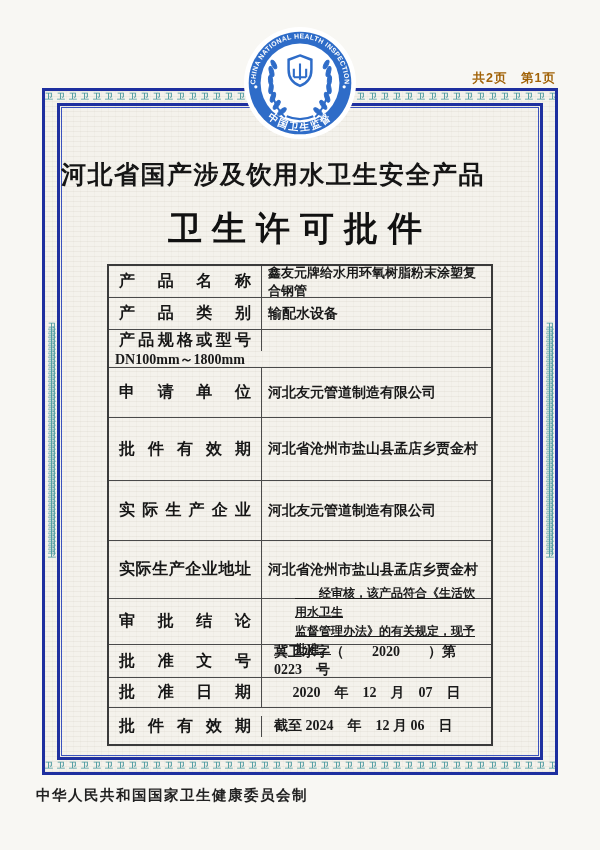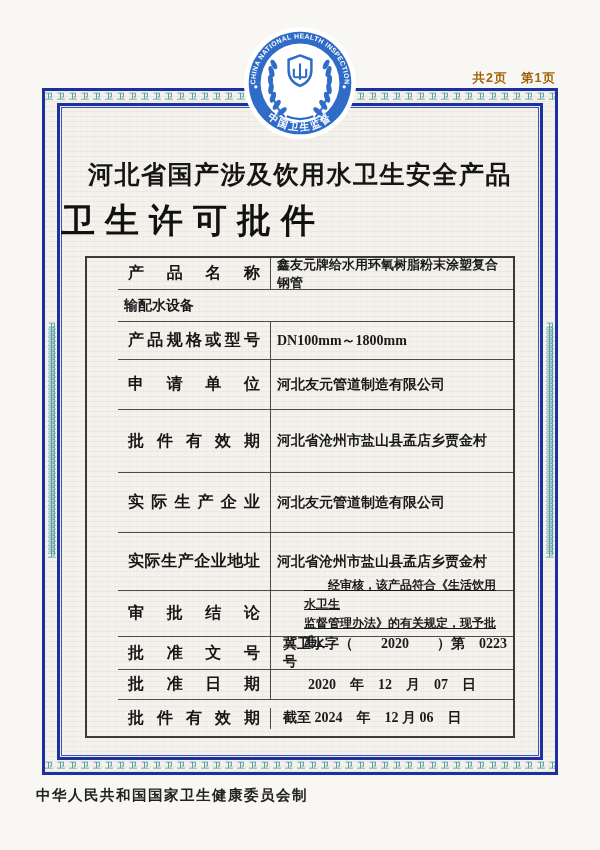--- a/index.html
+++ b/index.html
@@ -83,40 +83,39 @@
   }
 
   
   .content {
     position: absolute;
     inset: 1px;
     overflow: hidden;
   }
   .title1 {
     margin-top: 51px;
-    text-align: center;
     font-size: 25px;
     font-weight: bold;
     letter-spacing: 1.5px;
     color: #151515;
   }
   .title2 {
-    margin-top: 7px;
+    margin-top: 15px;
+    text-align: center;
     font-size: 34px;
     font-weight: bold;
     letter-spacing: 10px;
     color: #111;
   }
 
   
   .cert-table {
-    width: 430px;
+    width: 386px;
     margin: 12px auto 0 auto;
     border: 2px solid #3a3a3a;
-    padding-left: 31px;
   }
   .t-row {
     display: flex;
     border-top: 1px solid #4a4a4a;
   }
   .t-row:first-child { border-top: none; }
   .t-label {
     width: 153px;
     border-right: 1px solid #4a4a4a;
     display: flex;
@@ -136,21 +135,21 @@
   .t-value {
     flex: 1;
     display: flex;
     align-items: center;
     padding: 0 6px;
     font-weight: bold;
     font-size: 14px;
     color: #1a1a1a;
   }
   .t-value > span { white-space: pre-line; }
-  .r0 { height: 31px; } .r1 { height: 32px; } .r2 { height: 38px; }
+  .r0 { height: 31px; } .r1 { height: 32px; } .r2 { height: 38px; flex-direction: column; }
   .r3 { height: 50px; } .r4 { height: 63px; } .r5 { height: 60px; }
   .r6 { height: 58px; } .r7 { height: 46px; gap: 27px; } .r8 { height: 33px; }
   .r9 { height: 30px; } .r10 { height: 37px; align-items: center; }
   .v-sm > span { font-size: 13px; }
   .v-para > span { font-size: 12px; line-height: 1.55; text-decoration: underline; }
   .v-center { justify-content: center; }
   .v-pad { padding-left: 12px; }
 
   
   .issuer {
@@ -184,20 +183,23 @@
       <div class="cert-table">
         <div class="t-row r0">
           <div class="t-label">
               <span>产品名称</span>
             </div>
           <div class="t-value v-sm">
               <span>鑫友元牌给水用环氧树脂粉末涂塑复合钢管</span>
             </div>
         </div>
         <div class="t-row r1">
+          <div class="t-label">
+              <span>产品类别</span>
+            </div>
           <div class="t-value">
               <span>输配水设备</span>
             </div>
         </div>
         <div class="t-row r2">
           <div class="t-label">
               <span>产品规格或型号</span>
             </div>
           <div class="t-value">
               <span>DN100mm～1800mm</span>

